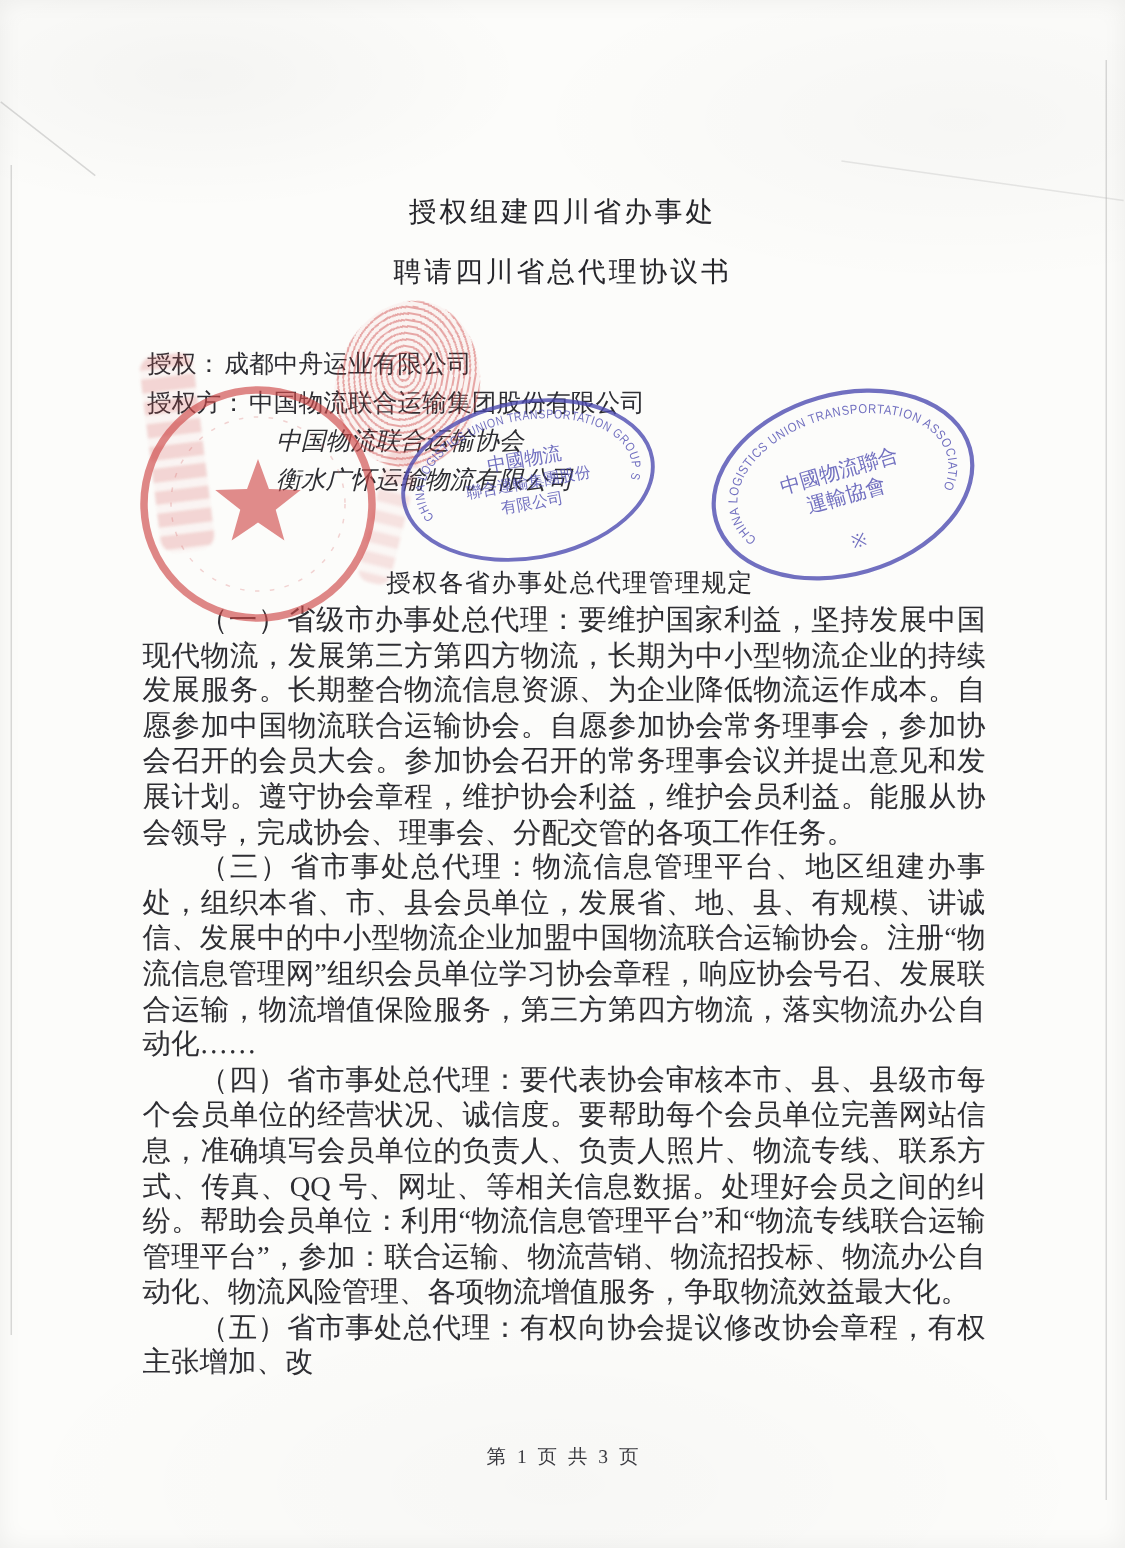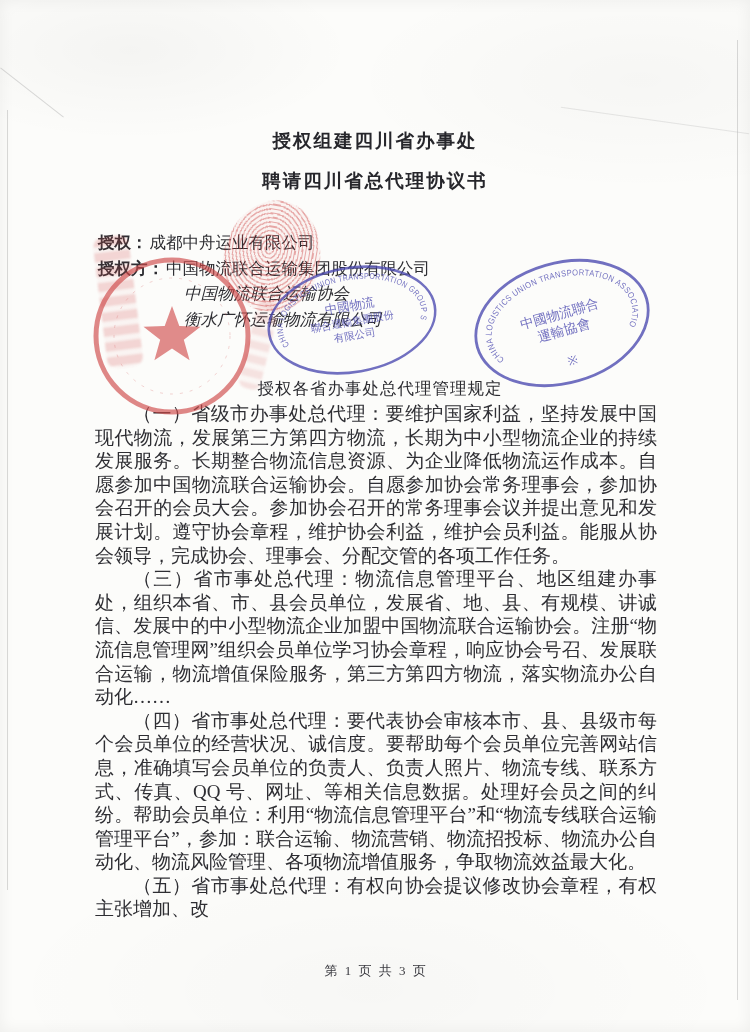--- a/index.html
+++ b/index.html
@@ -14,27 +14,27 @@
     box-shadow:inset 0 0 16px rgba(0,0,0,0.06);
   }
   .edge-line{position:absolute;background:rgba(150,150,150,0.35);}
   .edge-left{left:7px;top:110px;width:1px;height:780px;}
   .edge-right{right:12px;top:40px;width:1px;height:960px;}
   .crease{position:absolute;border-top:1px solid rgba(170,170,170,0.45);}
   .crease-tl{left:-8px;top:92px;width:80px;transform:rotate(38deg);}
   .crease-tr{left:560px;top:120px;width:190px;transform:rotate(8deg);border-top-color:rgba(180,180,180,0.3);}
 
   .title{position:absolute;left:0;width:100%;text-align:center;margin:0;
-    font-size:18.5px;font-weight:700;letter-spacing:2px;color:#26262b;}
+    font-size:18.5px;font-weight:400;letter-spacing:2px;color:#26262b;}
   .t1{top:128px;}
   .t2{top:168px;}
 
   .fields{position:absolute;left:98px;top:230px;font-size:16.5px;line-height:25.6px;white-space:nowrap;}
   .frow.cont{padding-left:84px;font-style:italic;}
-  .flabel{margin-right:2px;font-weight:bold;}
+  .flabel{margin-right:2px;}
 
   .heading{position:absolute;left:5px;top:378px;width:100%;text-align:center;
     font-size:16.5px;letter-spacing:1px;color:#2b2b30;}
 
   .bodytext{position:absolute;left:95px;top:402px;width:562px;
     font-size:19px;line-height:23.6px;text-align:justify;color:#2e2e33;}
   .bodytext p{margin:0;text-indent:2em;}
 
   .footer{position:absolute;left:1px;top:962px;width:100%;text-align:center;
     font-size:13px;letter-spacing:2px;color:#3a3a40;}

